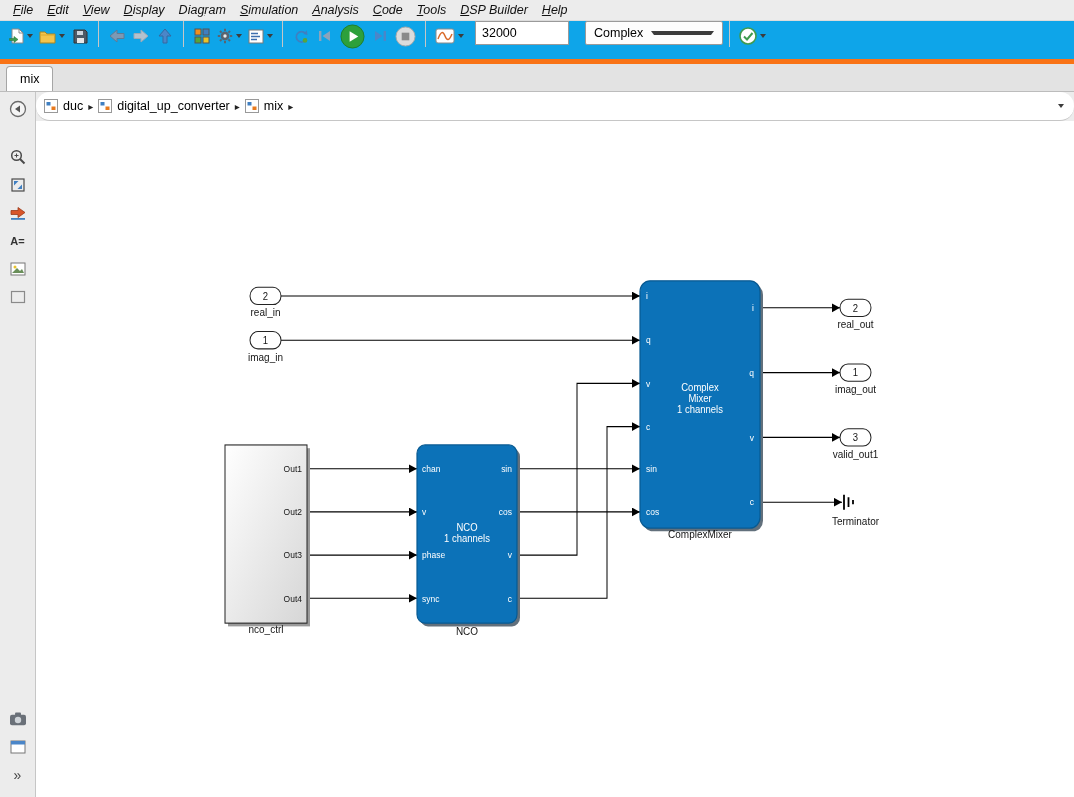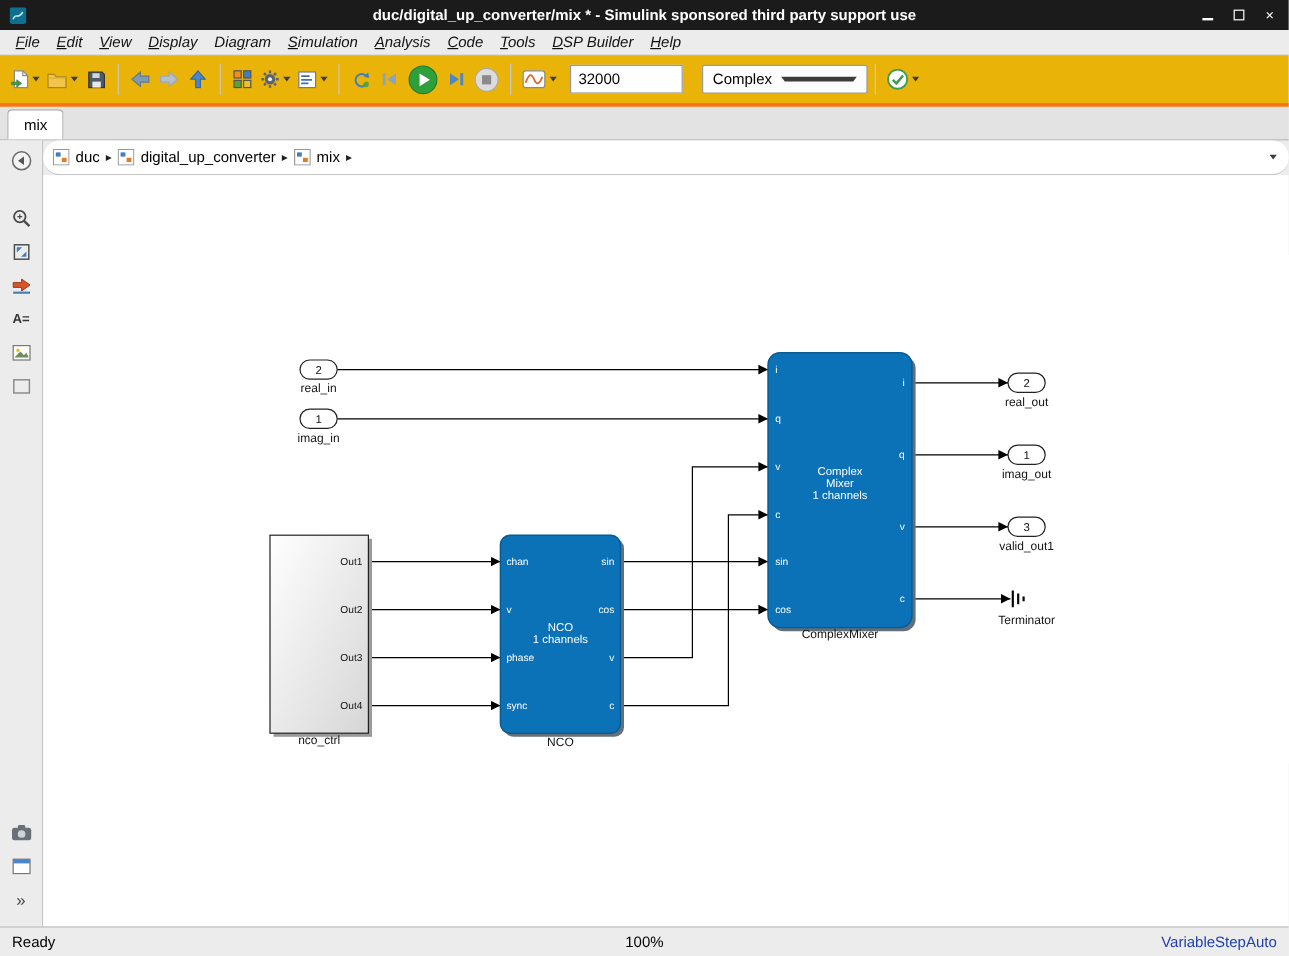--- a/index.html
+++ b/index.html
@@ -13,21 +13,21 @@
   .winctl { display:flex; gap:10px; margin-left:auto; align-items:center; z-index:1; }
   .winbtn { width:16px; height:14px; display:flex; align-items:center; justify-content:center; color:#fff; font-size:12px; cursor:default; }
   .min-glyph { width:9px; height:2px; background:#fff; margin-top:7px; }
   .max-glyph { width:9px; height:9px; border:1.5px solid #fff; }
 
   
   .menubar { height:21px; display:flex; align-items:center; padding-left:6px; background:#ececec; border-bottom:1px solid #dcdcdc; flex:none; }
   .menuitem { padding:2px 7px; color:#111; cursor:default;font-style:italic; }
 
   
-  .toolbar { height:43px; display:flex; align-items:center; padding:0 6px; background:#eab308; border-bottom:3px solid #f97316; flex:none; }
+  .toolbar { height:43px; display:flex; padding:0 6px; background:#0ea5e9; border-bottom:5px solid #f97316; flex:none; }
   .tbtn { height:30px; min-width:24px; display:flex; align-items:center; justify-content:center; gap:3px; padding:0 3px; border-radius:3px; }
   .sep { width:1px; height:26px; background:#c6c6c6; margin:0 6px; flex:none; }
   .caret { width:0; height:0; border-left:3.5px solid transparent; border-right:3.5px solid transparent; border-top:4px solid #3c3c3c; }
   .stoptime { width:94px; height:24px; border:1px solid #9a9a9a; background:#fff; padding:2px 6px; font:inherit; margin-left:8px; }
   .modeselect { width:138px; height:24px; border:1px solid #9a9a9a; background:#fdfdfd; display:flex; align-items:center; padding:0 8px; margin-left:16px; border-radius:2px; }
   .modeselect span { flex:1; }
 
   
   .tabstrip { height:28px; background:#e3e3e3; display:flex; align-items:flex-end; padding:3px 4px 0 6px; border-bottom:1px solid #bcbcbc; flex:none; }
   .tab { height:25px; background:#fff; border:1px solid #a6a6a6; border-bottom:none; border-radius:4px 4px 0 0; padding:0 13px; display:flex; align-items:center; }
@@ -62,38 +62,20 @@
   
   .statusbar { height:25px; flex:none; background:#ececec; border-top:1px solid #c0c0c0; display:flex; align-items:center; padding:0 10px; position:relative; }
   .status-center { position:absolute; left:50%; transform:translateX(-50%); }
   .status-right { margin-left:auto; color:#1f3fae; }
 </style>
 </head>
 <body>
 
 <div class="window">
 
-  <div class="titlebar">
-    <svg width="14" height="14" viewBox="0 0 14 14">
-      <rect width="14" height="14" rx="2" fill="#0f6f8f"></rect>
-      <path d="M3 10 C5 4 7 11 11 4" stroke="#bfeaf2" stroke-width="1.3" fill="none"></path>
-    </svg>
-    <div class="title">duc/digital_up_converter/mix * - Simulink sponsored third party support use</div>
-    <div class="winctl">
-      <div class="winbtn">
-          <div class="min-glyph"></div>
-        </div>
-      <div class="winbtn">
-          <div class="max-glyph"></div>
-        </div>
-      <div class="winbtn">
-          <span>×</span>
-        </div>
-    </div>
-  </div>
 
   <div class="menubar">
     <span class="menuitem"><u>F</u><span>i</span><span>l</span><span>e</span></span>
     <span class="menuitem"><u>E</u><span>d</span><span>i</span><span>t</span></span>
     <span class="menuitem"><u>V</u><span>i</span><span>e</span><span>w</span></span>
     <span class="menuitem"><u>D</u><span>i</span><span>s</span><span>p</span><span>l</span><span>a</span><span>y</span></span>
     <span class="menuitem"><span>D</span><span>i</span><span>a</span><u>g</u><span>r</span><span>a</span><span>m</span></span>
     <span class="menuitem"><u>S</u><span>i</span><span>m</span><span>u</span><span>l</span><span>a</span><span>t</span><span>i</span><span>o</span><span>n</span></span>
     <span class="menuitem"><u>A</u><span>n</span><span>a</span><span>l</span><span>y</span><span>s</span><span>i</span><span>s</span></span>
     <span class="menuitem"><u>C</u><span>o</span><span>d</span><span>e</span></span>
@@ -426,19 +408,14 @@
 
           <g>
             <path d="M808,346 V360 M812.5,348.5 V357.5 M817,351 V355" stroke="#000" stroke-width="1.8" fill="none"></path>
           </g>
           <text class="blockname" x="819.5" y="374">Terminator</text>
         </svg>
       </div>
     </div>
   </div>
 
-  <div class="statusbar">
-    <span>Ready</span>
-    <span class="status-center">100%</span>
-    <span class="status-right">VariableStepAuto</span>
-  </div>
 
 </div>
 
 </body></html>

